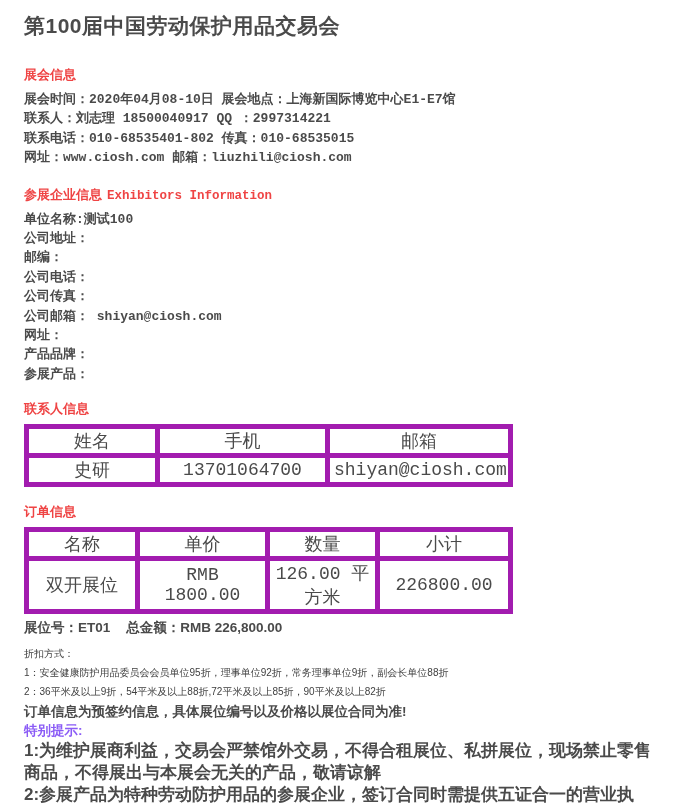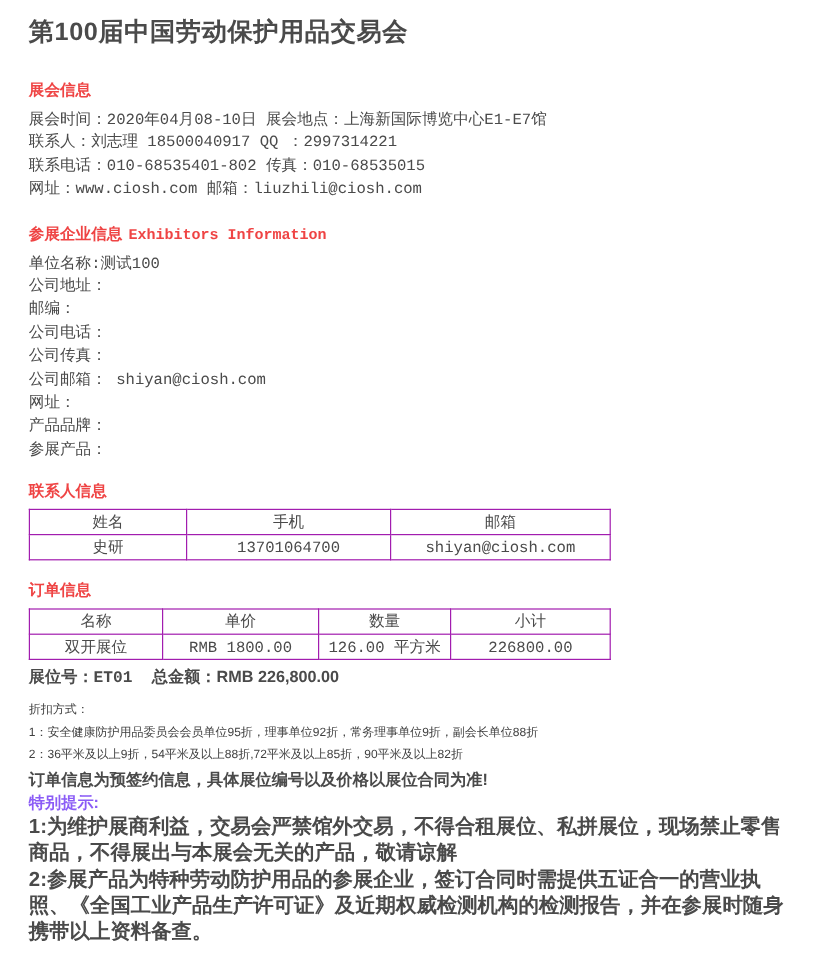--- a/index.html
+++ b/index.html
@@ -21,41 +21,42 @@
     font-size:13px; font-weight:bold; color:#ef4444; margin:0 0 6px 0;
   }
   .sec-heading .en {
     font-family:"Liberation Mono","DejaVu Sans Mono",monospace;
     font-weight:bold; margin-left:5px; font-size:12.5px;
   }
 
   .info-line {
     font-size:13px; line-height:19.4px; color:#4a4a4a;
     font-family:"Liberation Mono","DejaVu Sans Mono","Liberation Sans",sans-serif;
+    font-weight:bold;
   }
 
   .section { margin-bottom:16px; }
   .section.first { margin-bottom:18px; }
 
   table.data-table {
     border-collapse:collapse; width:484px; table-layout:fixed;
     margin-top:2px;
   }
   table.data-table th, table.data-table td {
-    border:1px solid #a21caf; height:21px; text-align:center;
-    font-size:13px; font-weight:normal; color:#4a4a4a;
+    border:5px solid #a21caf; height:21px; text-align:center;
+    font-size:18px; font-weight:normal; color:#4a4a4a;
     font-family:"Liberation Mono","DejaVu Sans Mono","Liberation Sans",sans-serif;
     padding:0 4px; overflow:hidden;
   }
 
   .booth-line {
     font-size:13.5px; font-weight:bold; color:#4a4a4a;
     margin:5px 0 7px 0; line-height:18px;
   }
-  .booth-line .mono { font-family:Liberation Mono, monospace; }
+  .booth-line .mono { font-family:Liberation Sans, sans-serif; }
   .booth-line .gap { margin-left:16px; }
 
   .discount-line {
     font-size:10px; line-height:19px; color:#404040;
   }
   .presign-note {
     font-size:13.5px; font-weight:bold; color:#4a4a4a; line-height:19px; margin-top:1px;
   }
   .notice-title {
     font-size:13.5px; font-weight:bold; color:#8b5cf6; line-height:18px; margin-top:1px;

